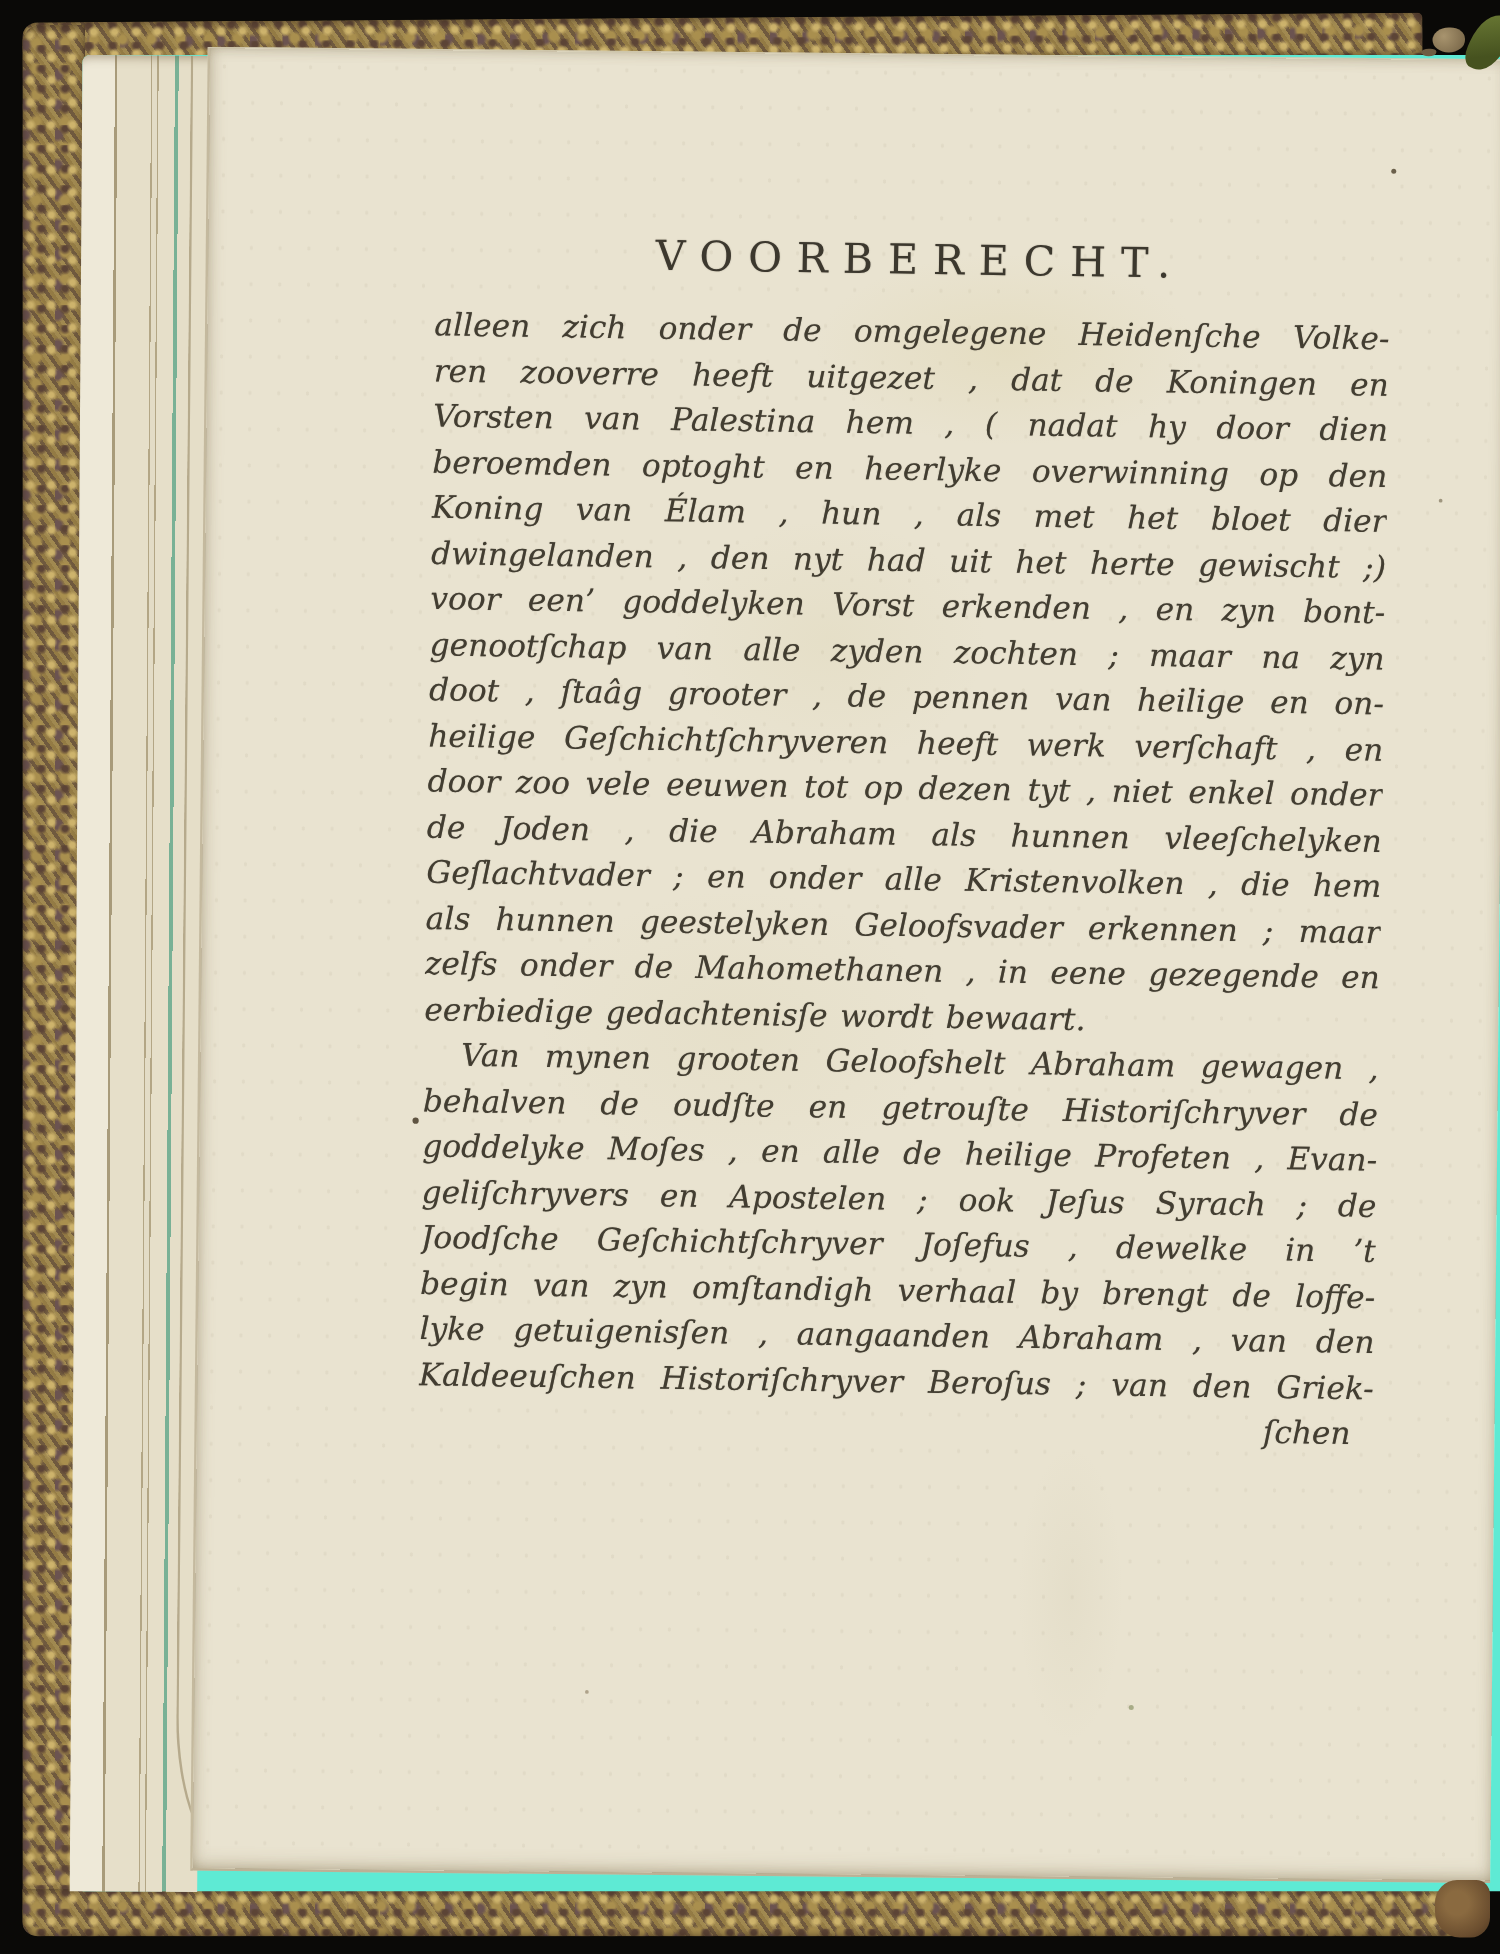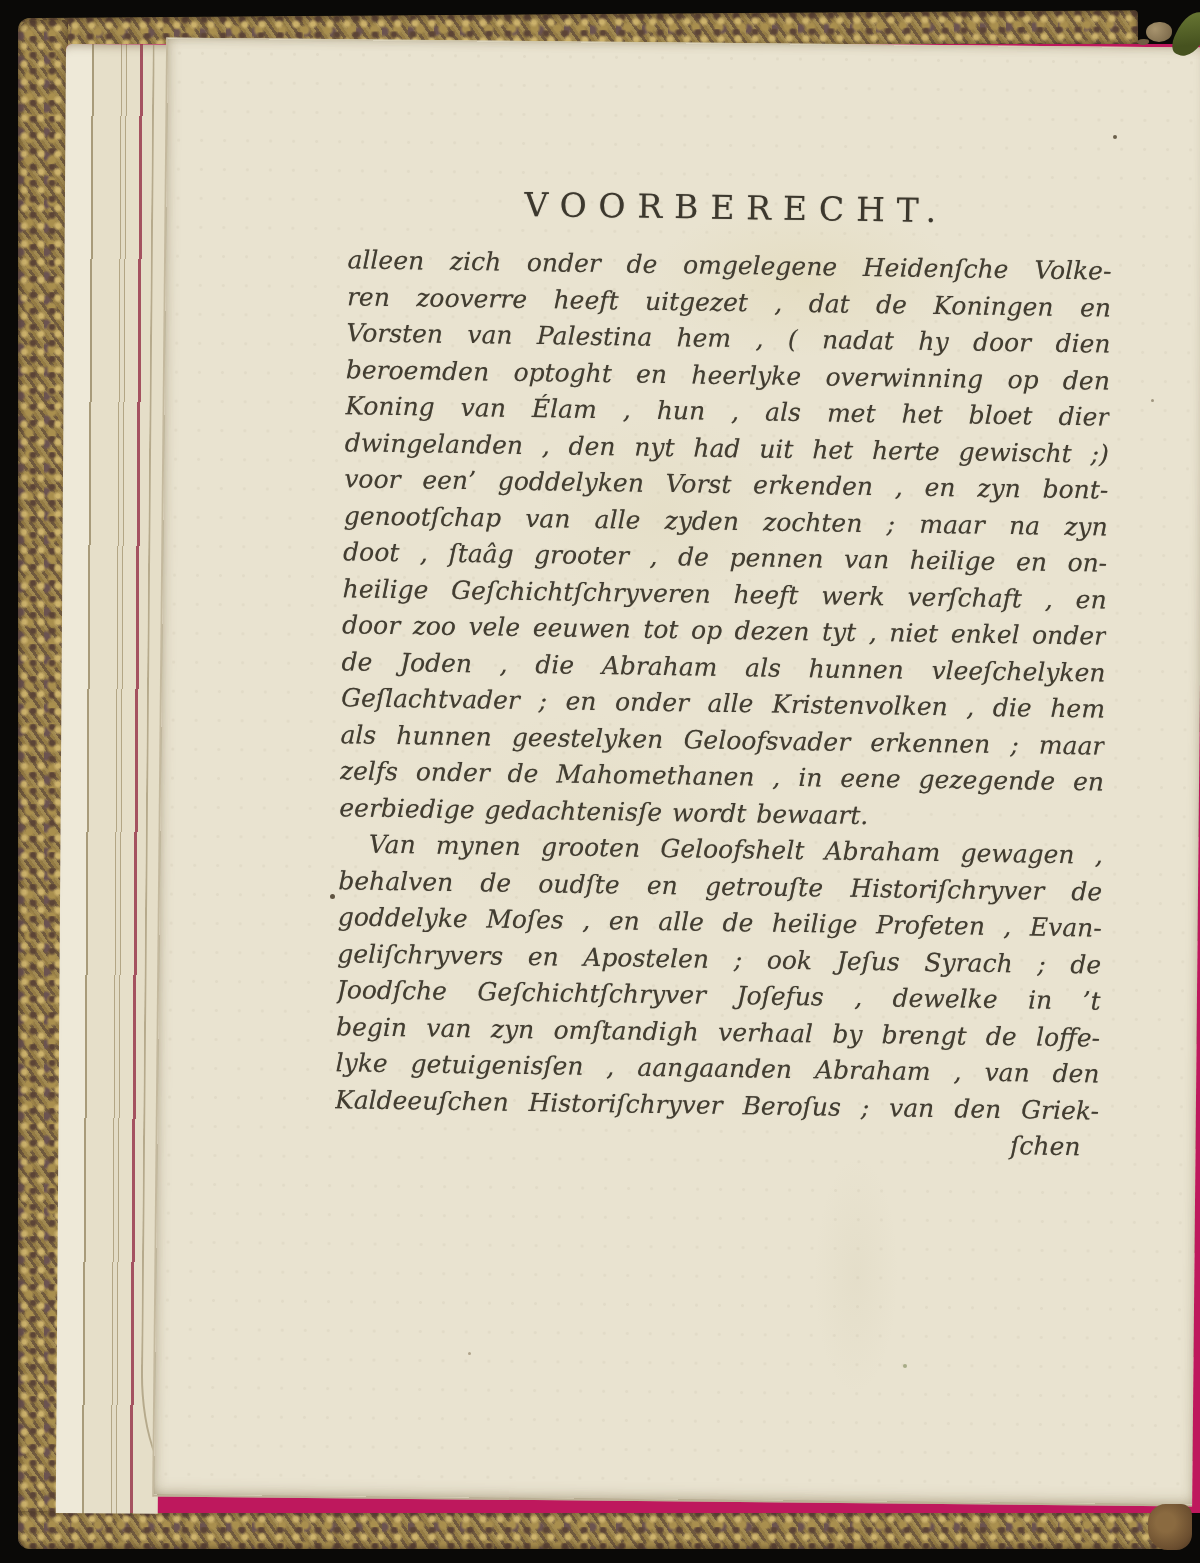--- a/index.html
+++ b/index.html
@@ -24,21 +24,21 @@
   .gold-left{position:absolute;left:18px;top:20px;width:50px;height:1528px;
              border-radius:14px 0 0 10px;}
   .gold-bottom{position:absolute;left:18px;top:1511px;width:1168px;height:38px;
                border-radius:0 0 8px 12px;}
   .leather-patch{position:absolute;left:1148px;top:1504px;width:44px;height:46px;
                  background:radial-gradient(circle at 40% 40%, #8a6a40 25%, #6b4e2f 70%, #4a3420 100%);
                  border-radius:40% 25% 35% 45%;z-index:6;}
 
   
   .page-stack{position:absolute;left:66px;top:44px;width:1134px;height:1469px;
-              background:#be185d;border-top-left-radius:6px;}
+              background:#5eead4;border-top-left-radius:6px;}
   .fore-edge{position:absolute;left:0;top:0;width:102px;height:100%;
      background:linear-gradient(90deg,
         #eee9d8 0 26px, #a89b7a 26px 28px,
         #e6dfc9 28px 55px, #b3a685 55px 56px,
         #e3dcc6 56px 60px, #b3a685 60px 61px,
         #e6dfc9 61px 74px, rgba(143,130,98,.55) 74px 77px,
         #e5dec8 77px 102px);
      transform:rotate(0.4deg);transform-origin:top left;
      border-top-left-radius:6px;
      box-shadow:inset 0 10px 8px -8px rgba(120,100,70,.5);}

